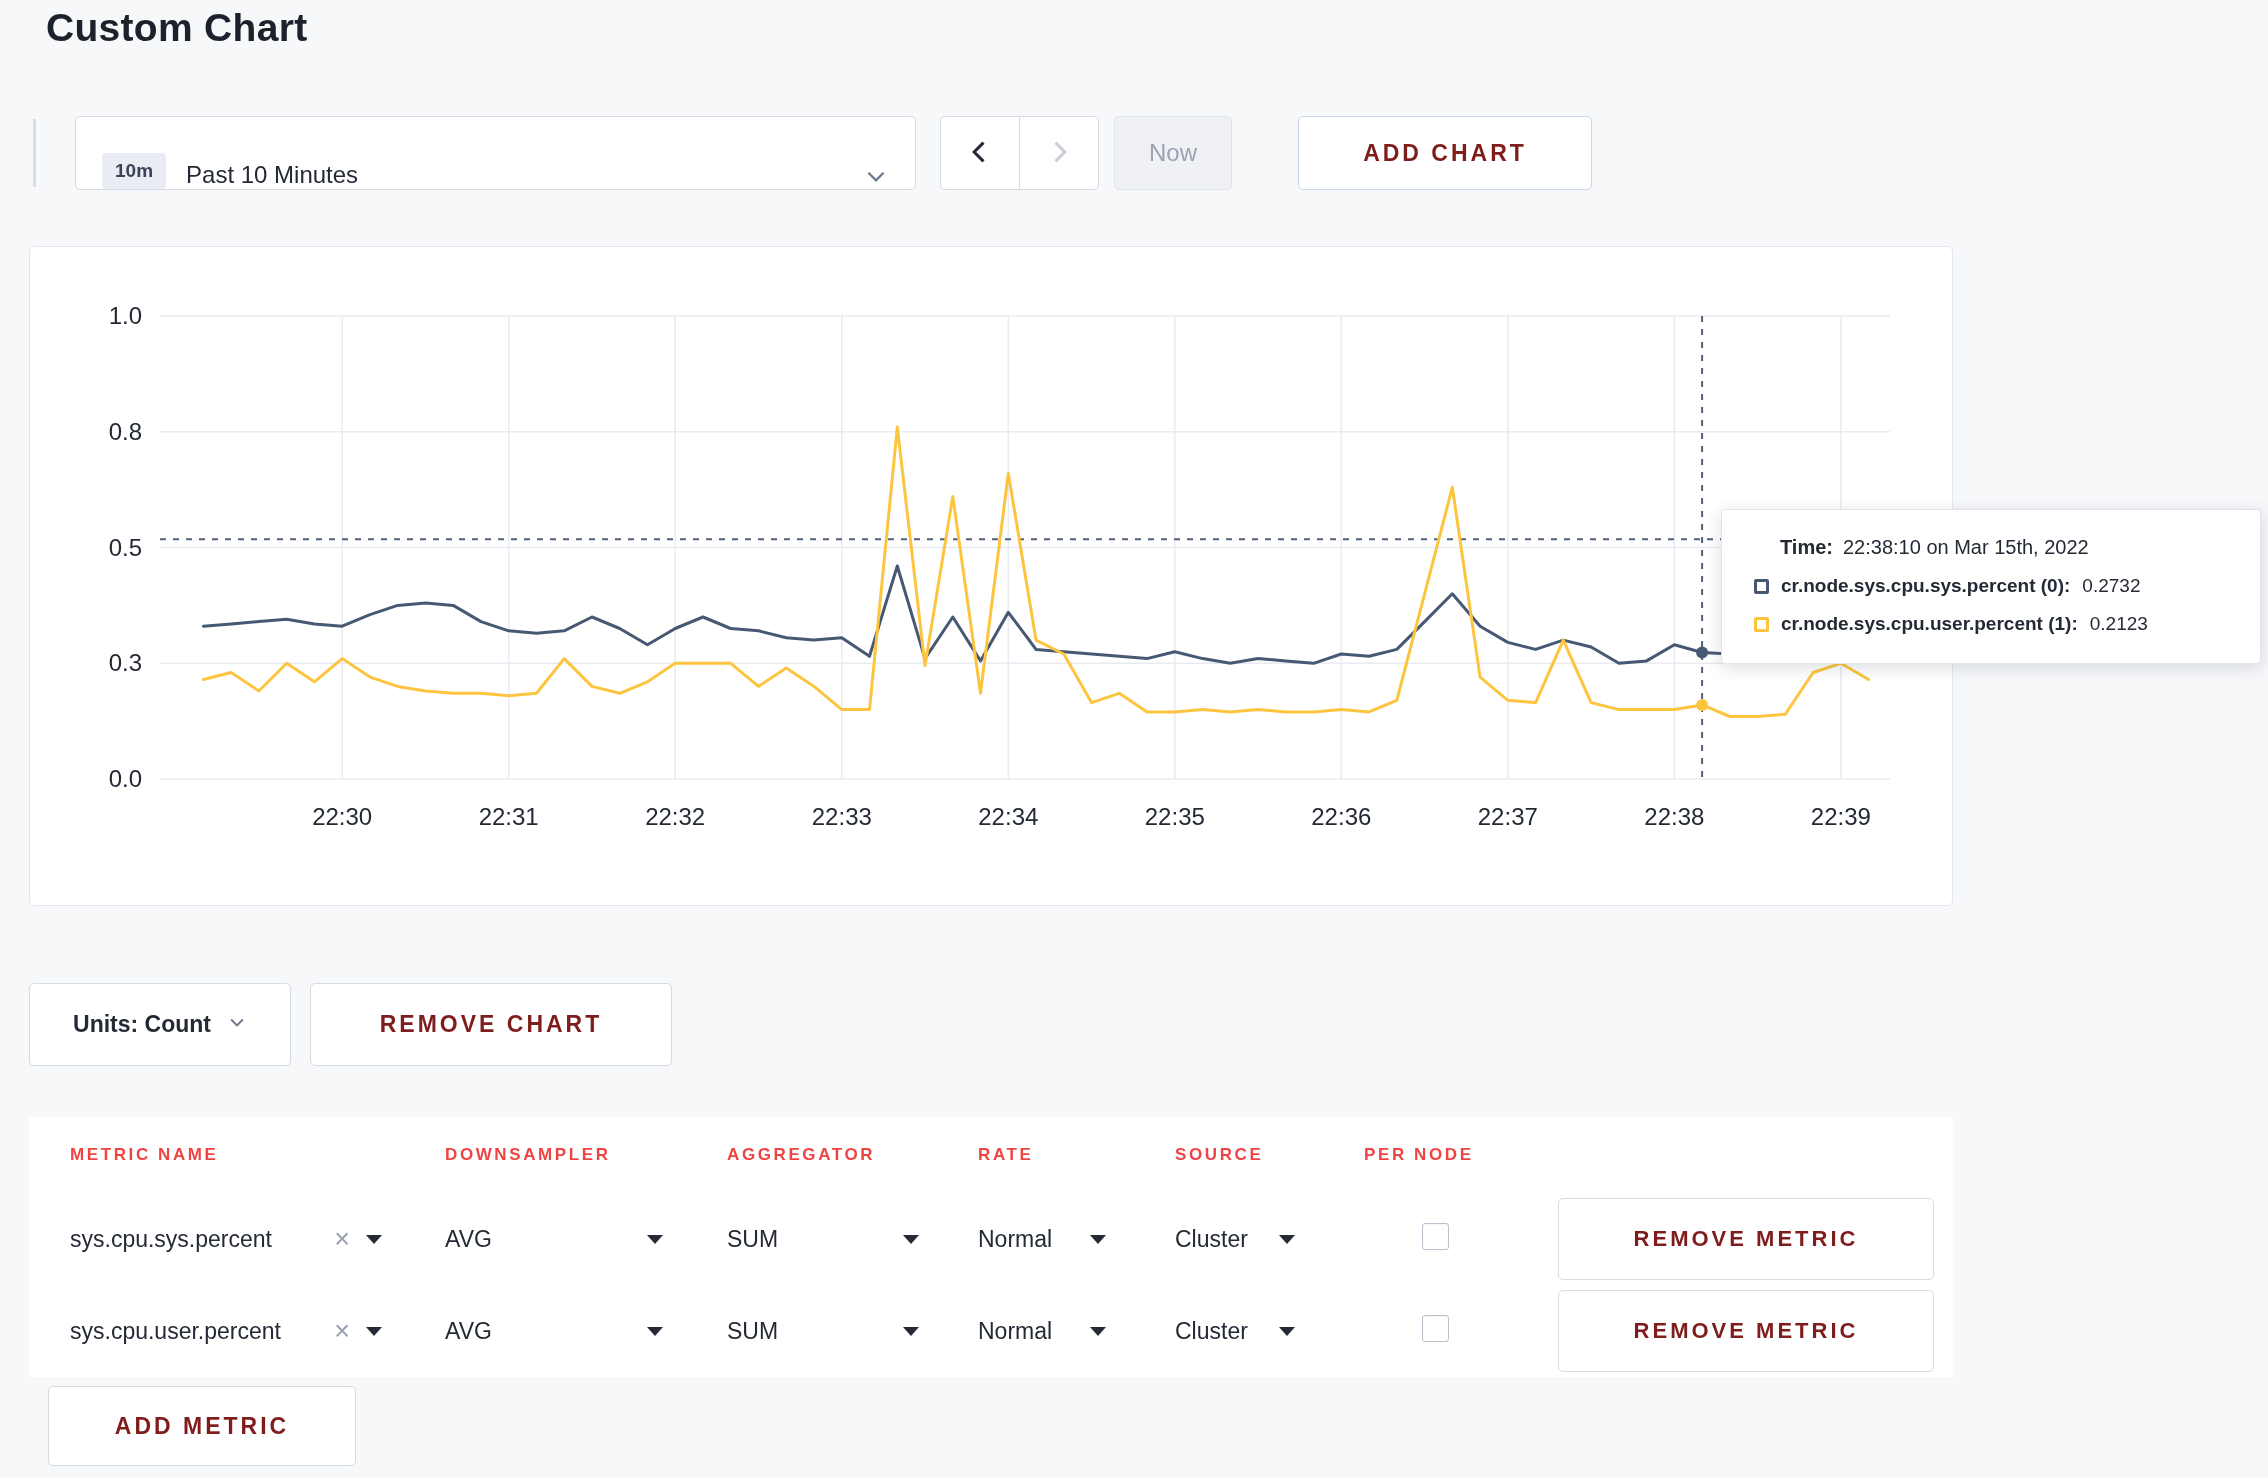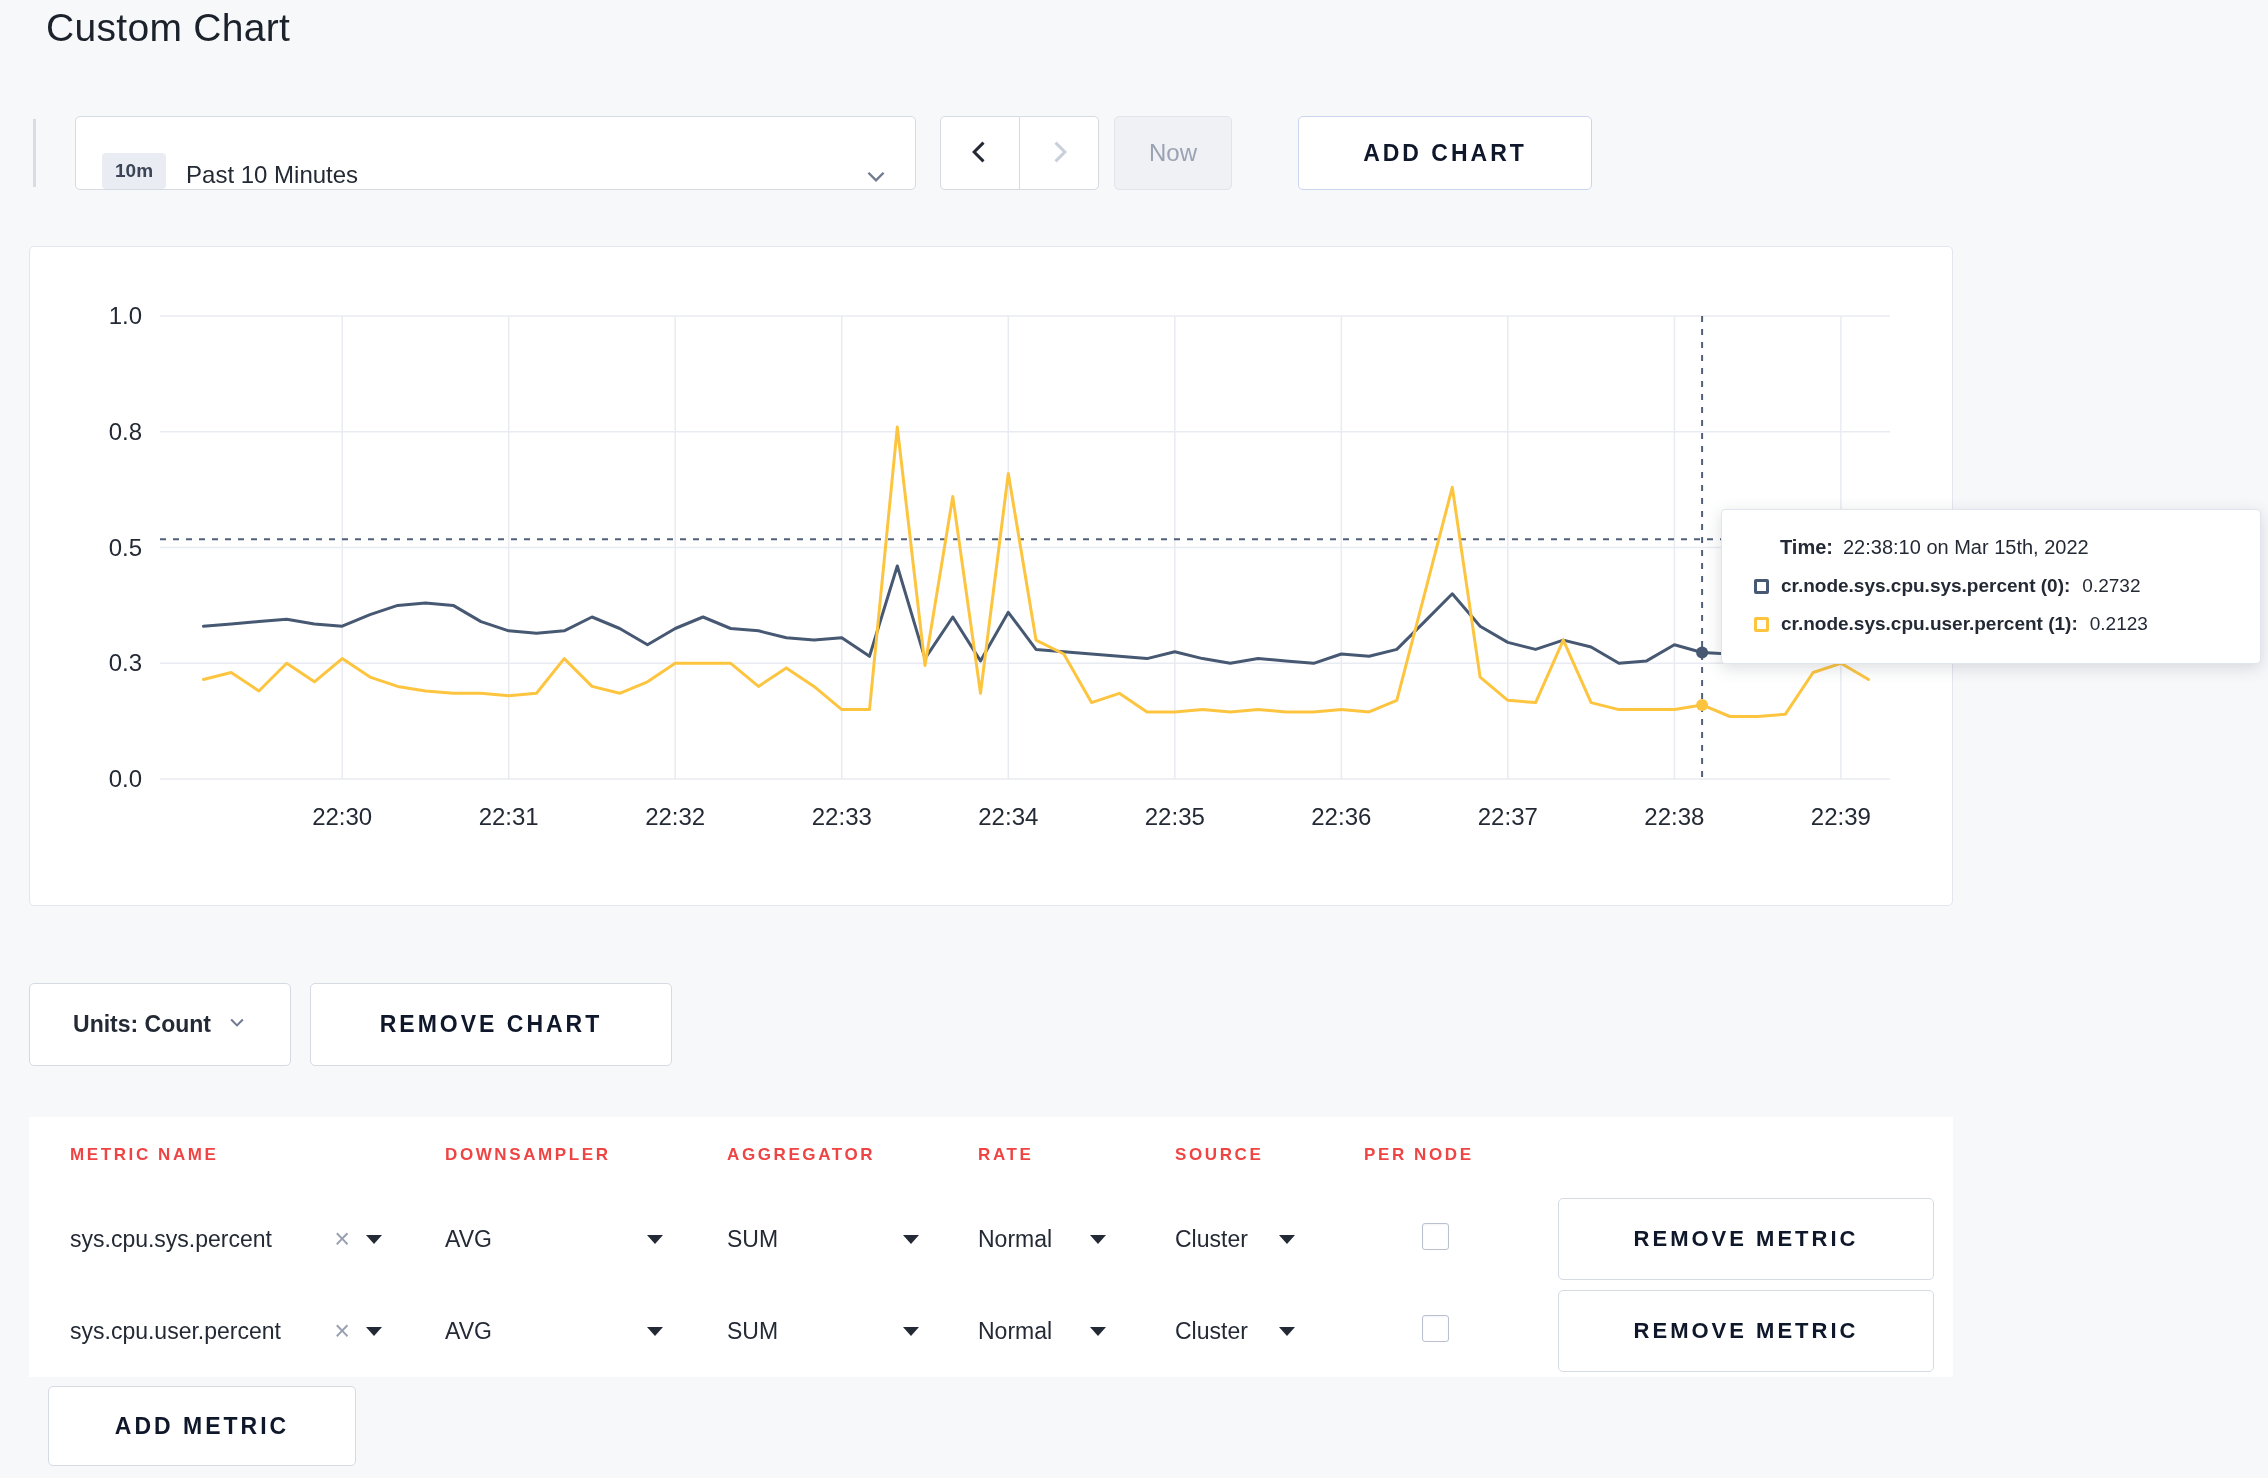--- a/index.html
+++ b/index.html
@@ -6,21 +6,21 @@
   html,body { margin:0; padding:0; }
   body {
     font-family: "Liberation Sans", sans-serif;
     background:#f7f8fa;
     color:#242a35;
   }
   .page { position:relative; width:2268px; height:1478px; background:#f7f8fa; overflow:hidden; }
 
   .title {
     position:absolute; left:46px; top:6px; margin:0;
-    font-size:39px; font-weight:400; color:#1c222c; letter-spacing:0.3px;
+    font-size:39px; font-weight:700; color:#1c222c; letter-spacing:0.3px;
   }
 
   .toolbar-divider { position:absolute; left:33px; top:119px; width:3px; height:68px; background:#d8dce5; }
 
   .time-select {
     position:absolute; left:75px; top:116px; width:841px; height:74px;
     background:#fff; border:1px solid #d6dae3; border-radius:5px;
     display:flex; align-items:flex-end; padding:0 26px; cursor:pointer;
   }
   .time-badge { background:#e9edf3; color:#3c4557; font-weight:700; font-size:19px; padding:7px 13px; border-radius:4px; }
@@ -36,21 +36,21 @@
   .nav-next { border-radius:0 5px 5px 0; margin-left:-1px; }
 
   .now-btn {
     position:absolute; left:1114px; top:116px; width:118px; height:74px;
     background:#eff1f5; border:1px solid #e1e4eb; border-radius:5px;
     font-size:24px; color:#9aa2b3; cursor:default;
   }
 
   .blue-btn {
     background:#fff; border:1px solid #d6dae3; border-radius:5px;
-    color:#0f172a; font-weight:700; letter-spacing:3px; cursor:pointer;
+    color:#7f1d1d; font-weight:700; letter-spacing:3px; cursor:pointer;
   }
   .add-chart-btn {
     position:absolute; left:1298px; top:116px; width:294px; height:74px;
     font-size:23px; border-color:#ccd5ee;
   }
 
   .chart-card {
     position:absolute; left:29px; top:246px; width:1924px; height:660px;
     background:#fff; border:1px solid #e3e6ee; border-radius:5px;
   }

